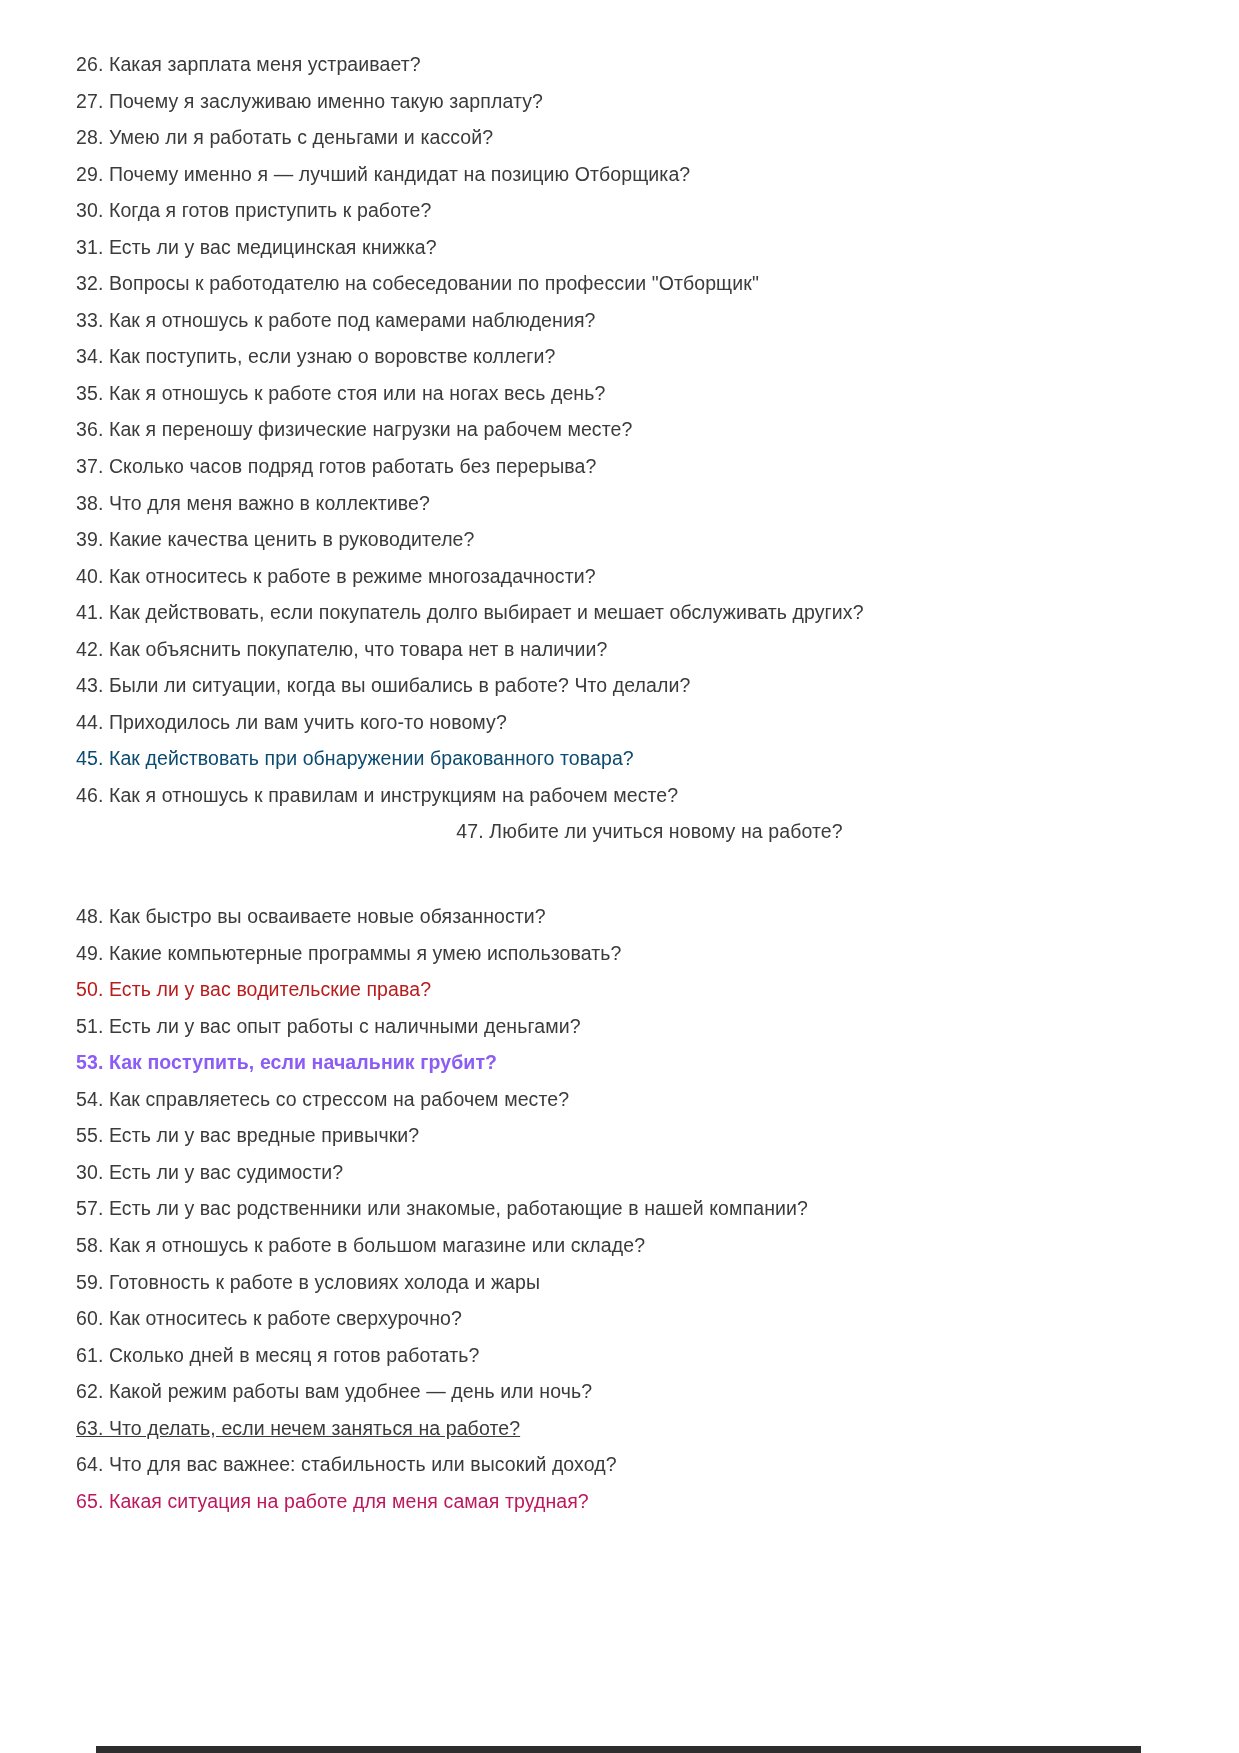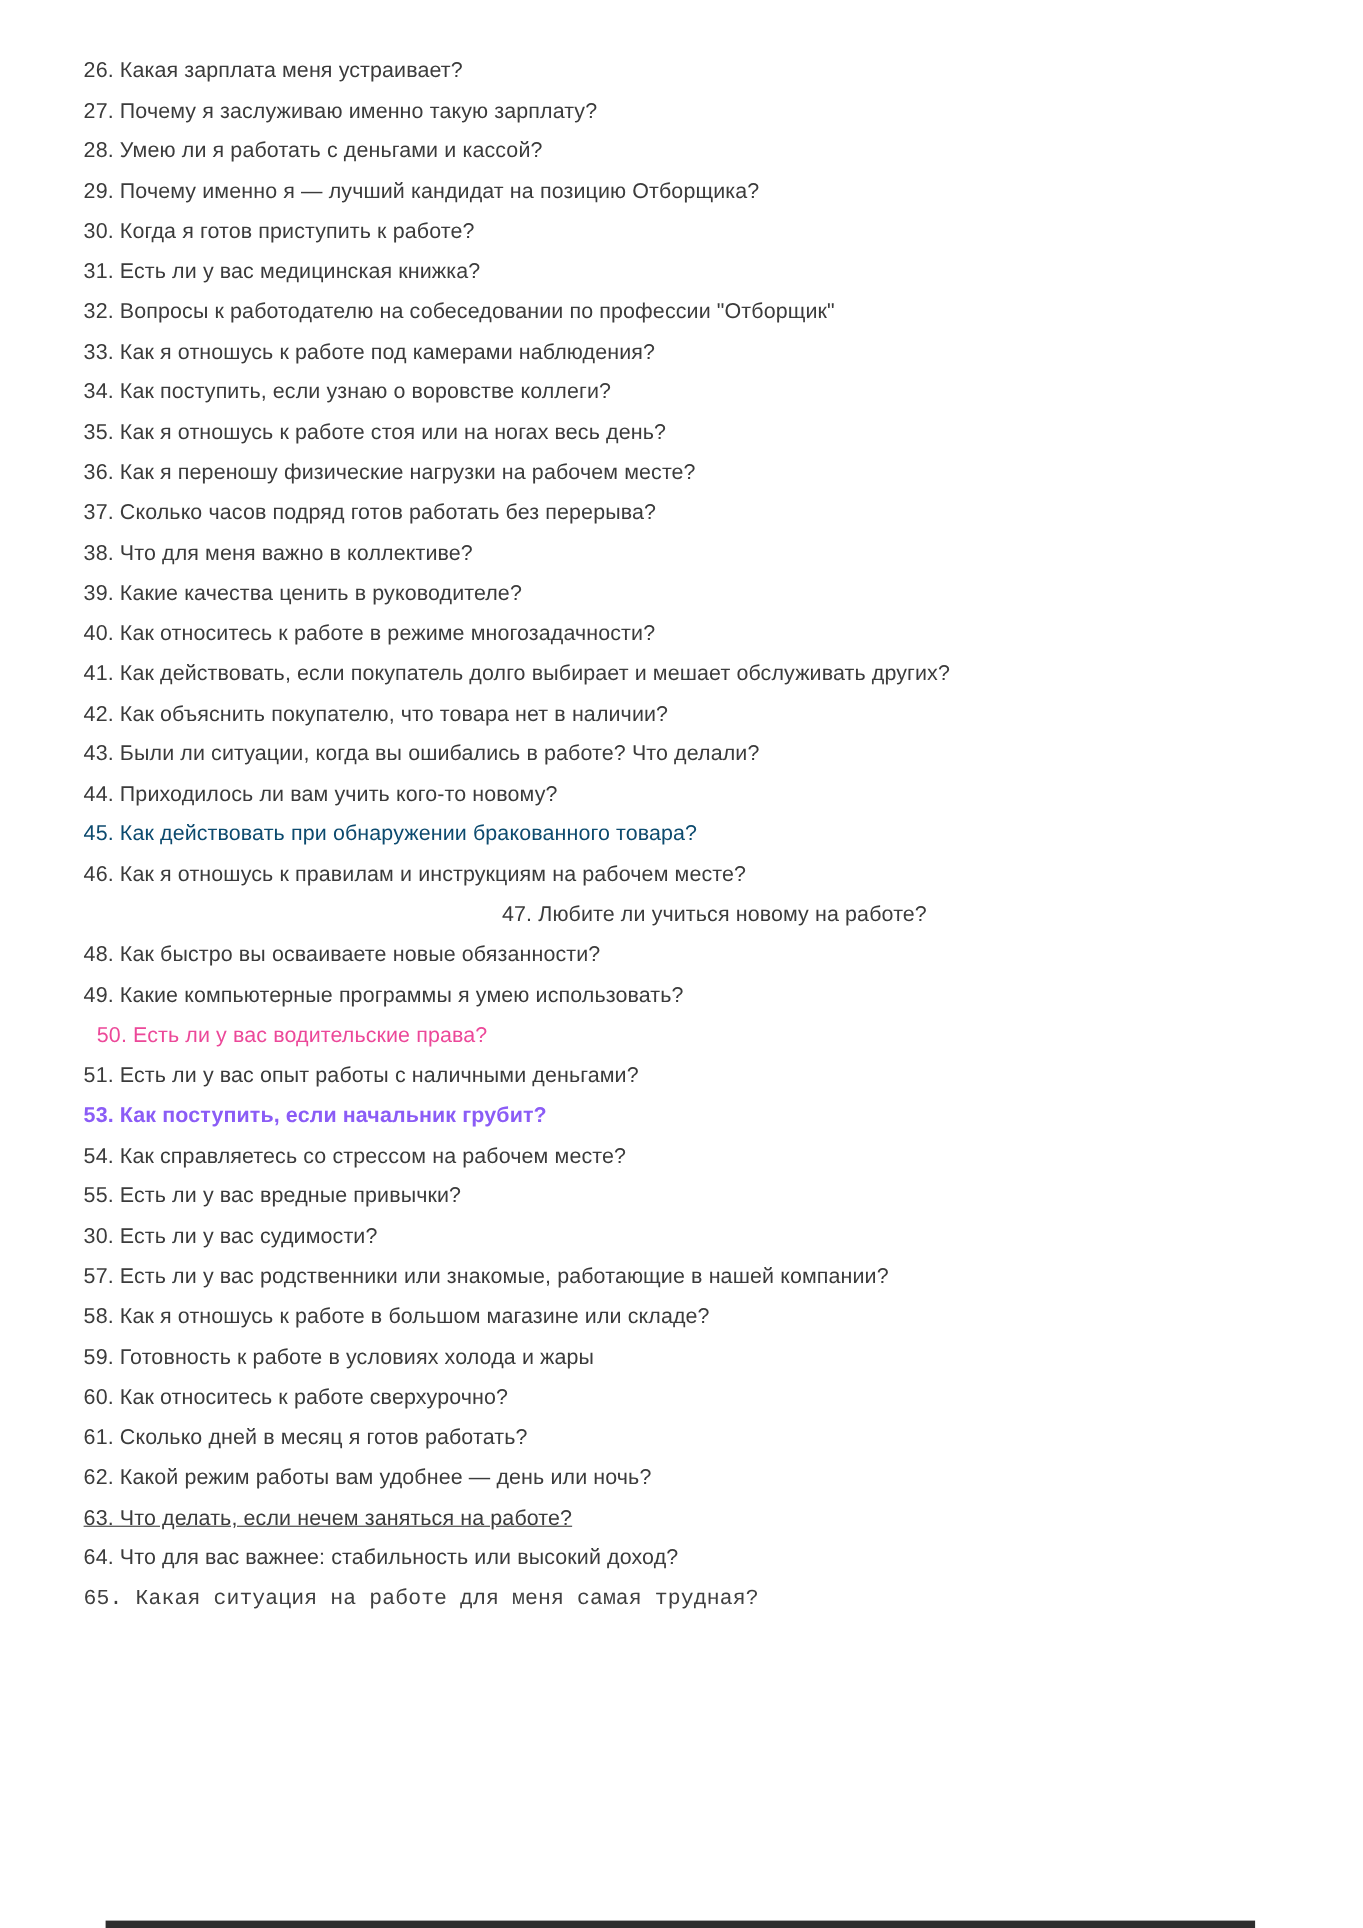--- a/index.html
+++ b/index.html
@@ -60,32 +60,32 @@
       <div class="question-item" style="color: rgb(59, 59, 59);">38. Что для меня важно в коллективе?</div>
       <div class="question-item" style="color: rgb(59, 59, 59);">39. Какие качества ценить в руководителе?</div>
       <div class="question-item" style="color: rgb(59, 59, 59);">40. Как относитесь к работе в режиме многозадачности?</div>
       <div class="question-item" style="color: rgb(59, 59, 59);">41. Как действовать, если покупатель долго выбирает и мешает обслуживать других?</div>
       <div class="question-item" style="color: rgb(59, 59, 59);">42. Как объяснить покупателю, что товара нет в наличии?</div>
       <div class="question-item" style="color: rgb(59, 59, 59);">43. Были ли ситуации, когда вы ошибались в работе? Что делали?</div>
       <div class="question-item" style="color: rgb(59, 59, 59);">44. Приходилось ли вам учить кого-то новому?</div>
       <div class="question-item" style="color: #0c4a6e;">45. Как действовать при обнаружении бракованного товара?</div>
       <div class="question-item" style="color: rgb(59, 59, 59);">46. Как я отношусь к правилам и инструкциям на рабочем месте?</div>
       <div class="question-item" style="color: rgb(59, 59, 59); text-align: center;">47. Любите ли учиться новому на работе?</div>
-      <div class="question-item" style="color: rgb(59, 59, 59);">48. Как быстро вы осваиваете новые обязанности?</div>
+      <div class="question-item" style="color: rgb(59, 59, 59); margin-top: 48px;">48. Как быстро вы осваиваете новые обязанности?</div>
       <div class="question-item" style="color: rgb(59, 59, 59);">49. Какие компьютерные программы я умею использовать?</div>
-      <div class="question-item" style="color: #ec4899; margin-left: 12px;">50. Есть ли у вас водительские права?</div>
+      <div class="question-item" style="color: #b91c1c;">50. Есть ли у вас водительские права?</div>
       <div class="question-item" style="color: rgb(59, 59, 59);">51. Есть ли у вас опыт работы с наличными деньгами?</div>
       <div class="question-item" style="color: #8b5cf6; font-weight: bold;">53. Как поступить, если начальник грубит?</div>
       <div class="question-item" style="color: rgb(59, 59, 59);">54. Как справляетесь со стрессом на рабочем месте?</div>
       <div class="question-item" style="color: rgb(59, 59, 59);">55. Есть ли у вас вредные привычки?</div>
       <div class="question-item" style="color: rgb(59, 59, 59);">30. Есть ли у вас судимости?</div>
       <div class="question-item" style="color: rgb(59, 59, 59);">57. Есть ли у вас родственники или знакомые, работающие в нашей компании?</div>
       <div class="question-item" style="color: rgb(59, 59, 59);">58. Как я отношусь к работе в большом магазине или складе?</div>
       <div class="question-item" style="color: rgb(59, 59, 59);">59. Готовность к работе в условиях холода и жары</div>
       <div class="question-item" style="color: rgb(59, 59, 59);">60. Как относитесь к работе сверхурочно?</div>
       <div class="question-item" style="color: rgb(59, 59, 59);">61. Сколько дней в месяц я готов работать?</div>
       <div class="question-item" style="color: rgb(59, 59, 59);">62. Какой режим работы вам удобнее — день или ночь?</div>
       <div class="question-item" style="color: rgb(59, 59, 59); text-decoration: underline;">63. Что делать, если нечем заняться на работе?</div>
       <div class="question-item" style="color: rgb(59, 59, 59);">64. Что для вас важнее: стабильность или высокий доход?</div>
-      <div class="question-item" style="color: #404040; font-family: Liberation Mono, monospace;">65. Какая ситуация на работе для меня самая трудная?</div>
+      <div class="question-item" style="color: #be185d;">65. Какая ситуация на работе для меня самая трудная?</div>
     </div>
   <div class="bottom-bar" style="background: rgb(46, 46, 46);"></div>
 </div>
 
 </body></html>

